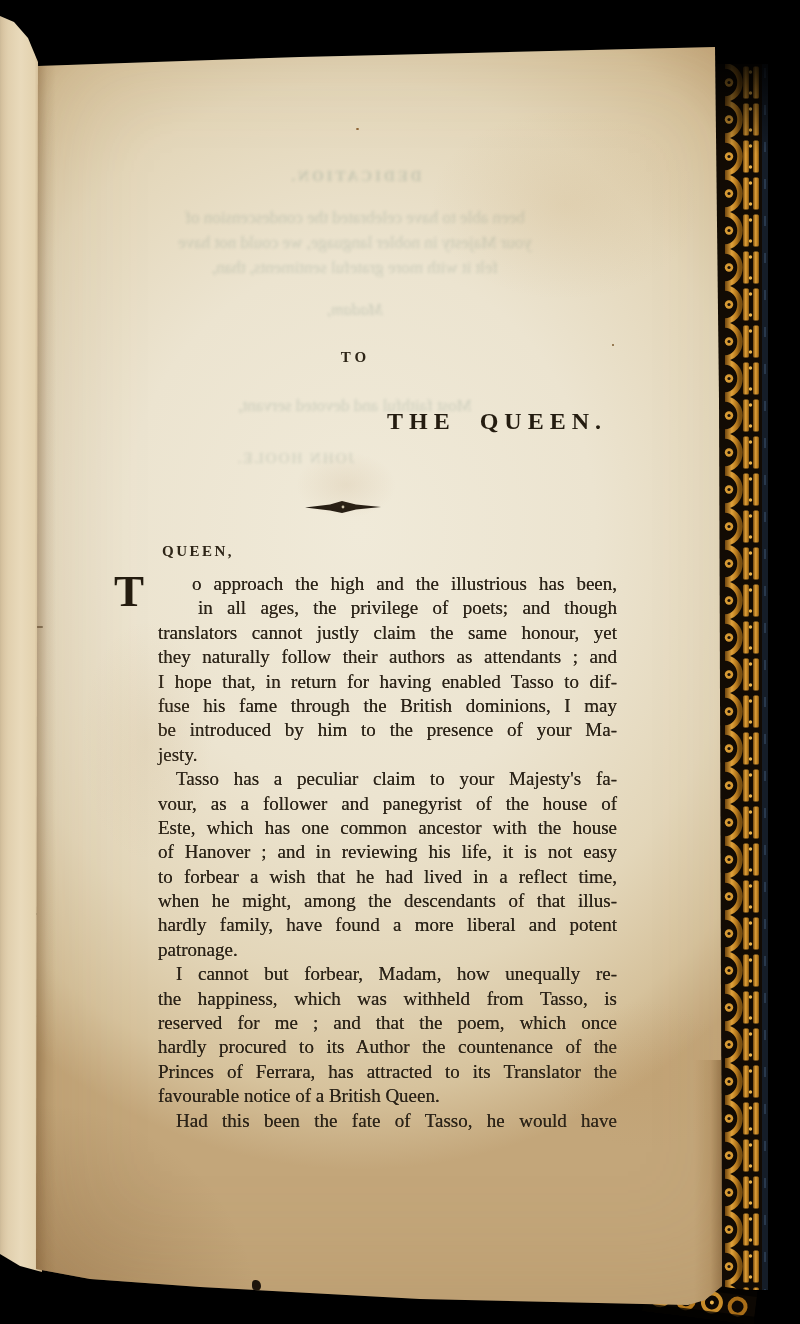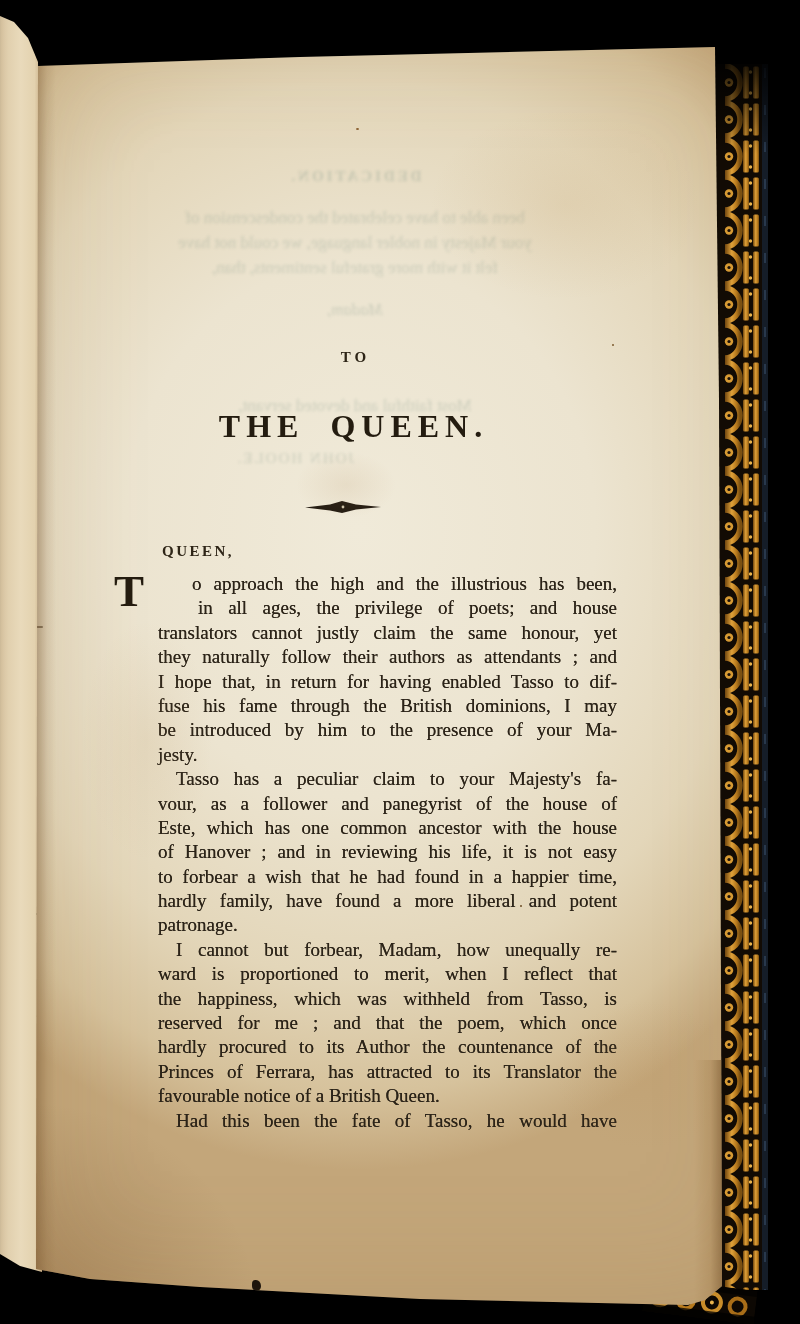--- a/index.html
+++ b/index.html
@@ -59,22 +59,22 @@
   .bl2{top:73px;text-align:center;}
   .bl3{top:98px;text-align:center;}
   .bl4{top:140px;text-align:center;font-style:italic;}
   .bl5{top:236px;text-align:center;}
   .bl6{top:290px;left:60px;text-align:center;letter-spacing:2px;font-size:15px;}
 
   
   .content{position:absolute;left:110px;top:0;width:507px;color:#2b2318;}
   .kicker{position:absolute;top:349px;width:100%;text-align:center;left:-8px;
     font-size:15px;font-weight:bold;letter-spacing:4px;color:#2e2517;}
-  .title{position:absolute;top:408px;width:100%;text-align:center;left:-10px;
-    font-size:32px;font-weight:bold;letter-spacing:6px;word-spacing:12px;color:#241c10;}
+  .title{position:absolute;top:408px;width:100%;text-align:right;left:-10px;
+    font-size:24px;font-weight:bold;letter-spacing:6px;word-spacing:12px;color:#241c10;}
   .divider{position:absolute;top:500px;left:194px;}
   .salutation{position:absolute;top:543px;left:52px;font-size:15px;font-weight:bold;
     letter-spacing:2.5px;color:#2e2517;}
   .body{position:absolute;top:572px;left:0;width:507px;font-size:19px;
     text-shadow:0 0 .45px rgba(43,35,24,.85);}
   .ln{height:24.4px;line-height:24.4px;text-align:justify;text-align-last:justify;white-space:normal;margin-left:48px;}
   .ln.last{text-align:center;text-align-last:left;}
   .ln.dc1{padding-left:34px;}
   .ln.dc2{padding-left:40px;}
   .ln.indent{padding-left:18px;}
@@ -145,38 +145,38 @@
         <path d="M1 7.5 L26 4.5 L38 1 L52 4.5 L77 7 L52 9.5 L38 13 L26 10.5 Z" fill="#241c12"></path>
         <circle cx="39" cy="7" r="1.4" fill="#cfc5ab"></circle>
       </svg>
 
       <div class="salutation">QUEEN,</div>
 
       <span class="dropcap">T</span>
 
       <div class="body">
         <div class="ln dc1">o approach the high and the illustrious has been,</div>
-        <div class="ln dc2">in all ages, the privilege of poets; and house</div>
+        <div class="ln dc2">in all ages, the privilege of poets; and though</div>
         <div class="ln">translators cannot justly claim the same honour, yet</div>
         <div class="ln">they naturally follow their authors as attendants ; and</div>
         <div class="ln">I hope that, in return for having enabled Tasso to dif-</div>
         <div class="ln">fuse his fame through the British dominions, I may</div>
         <div class="ln">be introduced by him to the presence of your Ma-</div>
         <div class="ln last">jesty.</div>
 
         <div class="ln indent">Tasso has a peculiar claim to your Majesty's fa-</div>
         <div class="ln">vour, as a follower and panegyrist of the house of</div>
         <div class="ln">Este, which has one common ancestor with the house</div>
         <div class="ln">of Hanover ; and in reviewing his life, it is not easy</div>
-        <div class="ln">to forbear a wish that he had found in a happier time,</div>
+        <div class="ln">to forbear a wish that he had lived in a reflect time,</div>
+        <div class="ln">when he might, among the descendants of that illus-</div>
         <div class="ln">hardly family, have found a more liberal and potent</div>
         <div class="ln last">patronage.</div>
 
         <div class="ln indent">I cannot but forbear, Madam, how unequally re-</div>
-        <div class="ln">ward is proportioned to merit, when I reflect that</div>
         <div class="ln">the happiness, which was withheld from Tasso, is</div>
         <div class="ln">reserved for me ; and that the poem, which once</div>
         <div class="ln">hardly procured to its Author the countenance of the</div>
         <div class="ln">Princes of Ferrara, has attracted to its Translator the</div>
         <div class="ln last">favourable notice of a British Queen.</div>
 
         <div class="ln indent">Had this been the fate of Tasso, he would have</div>
       </div>
     </div>
 

